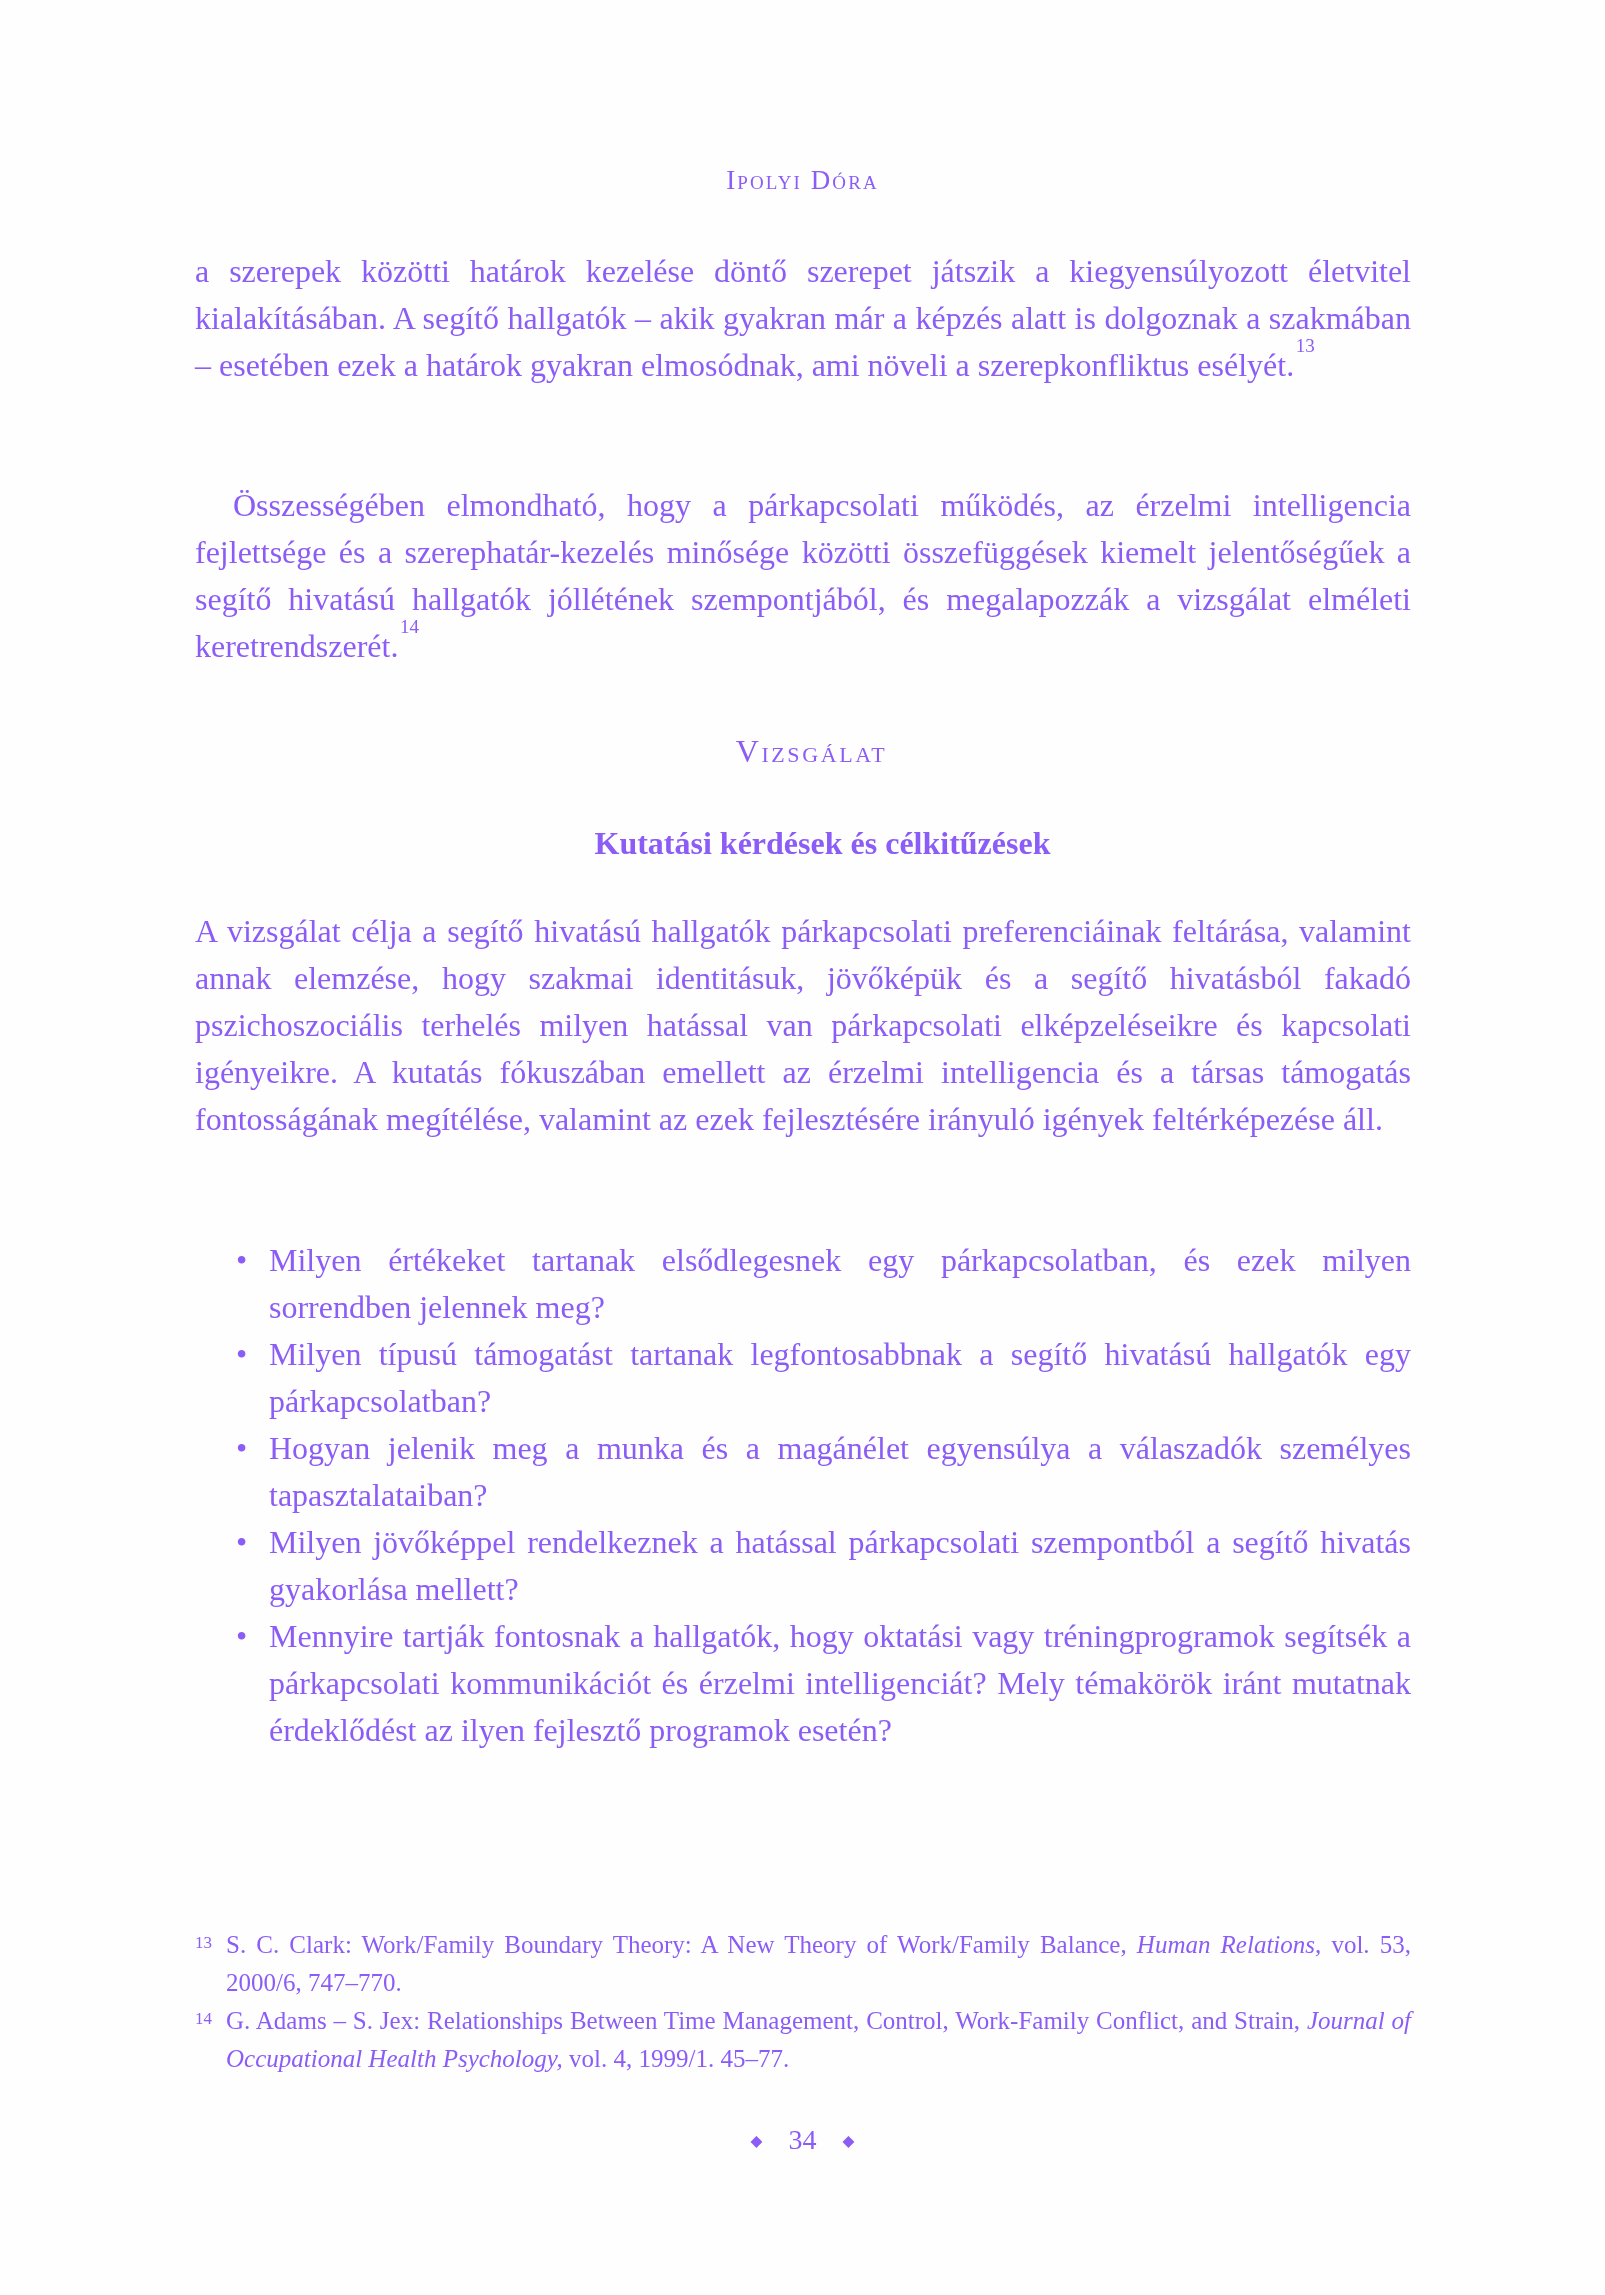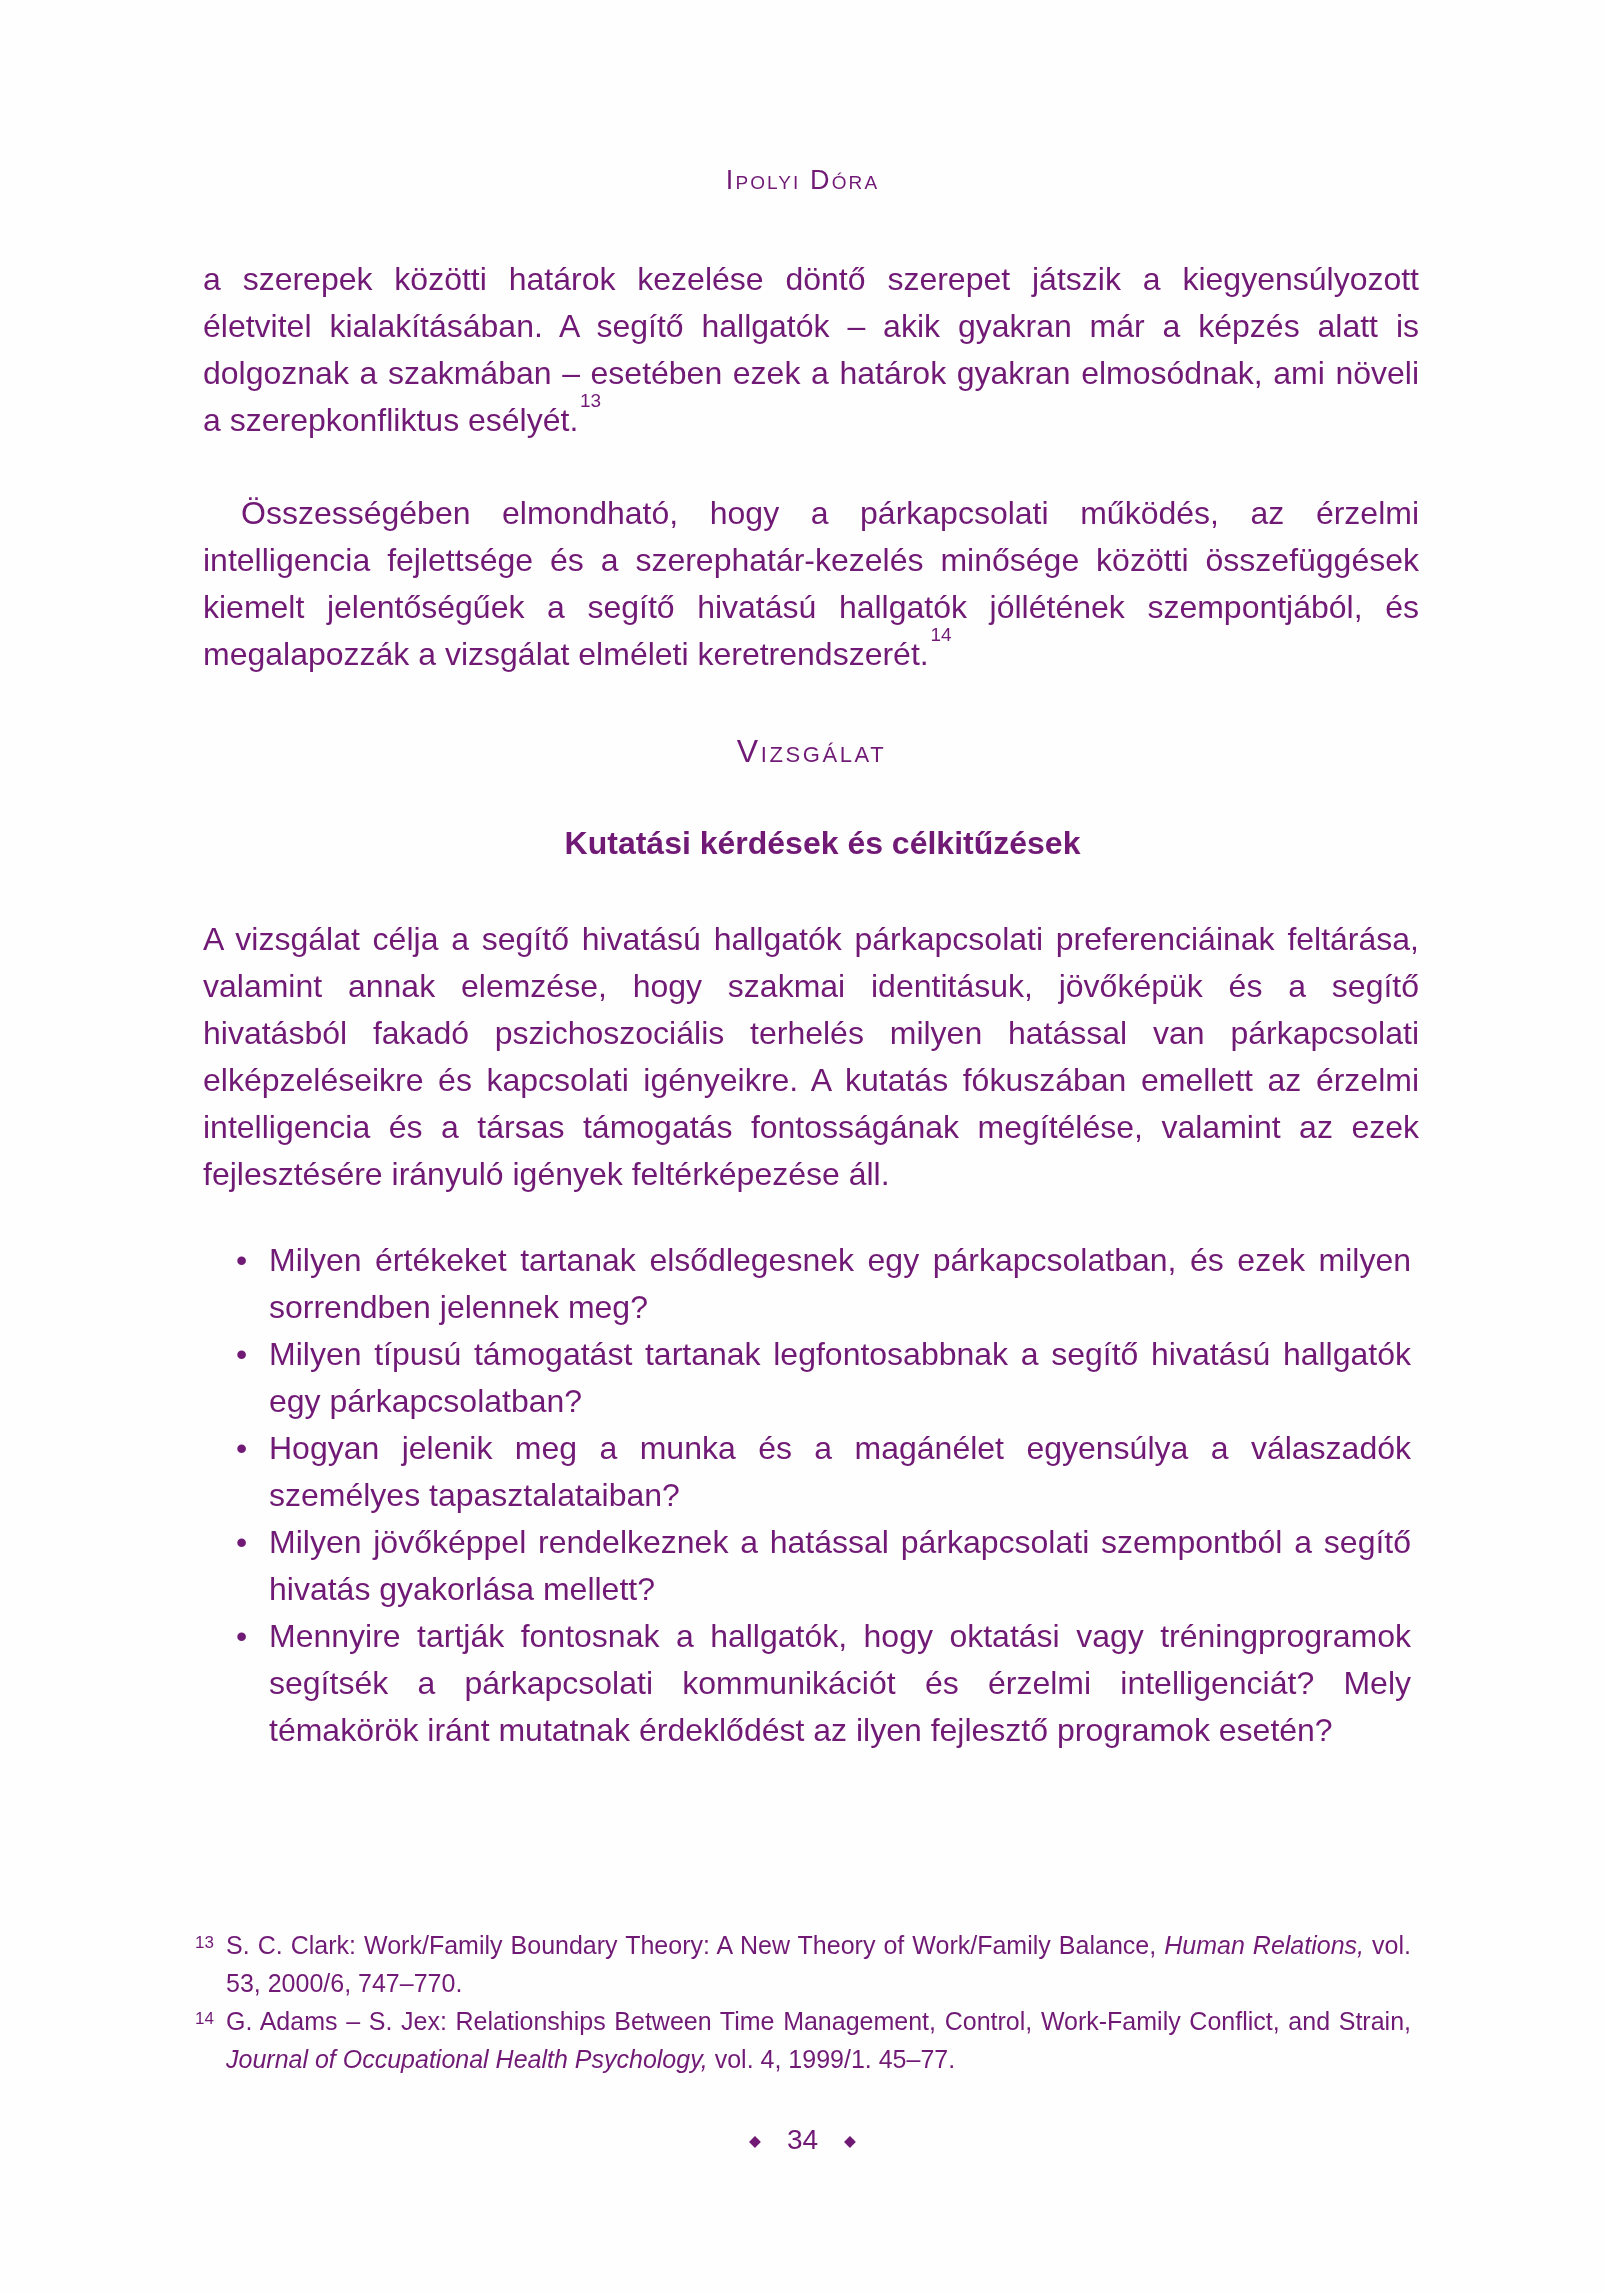--- a/index.html
+++ b/index.html
@@ -1,40 +1,40 @@
 <!DOCTYPE html>
 <html lang="hu" style="font-size:13.8px"><head>
 <meta charset="utf-8">
 <style>
   html, body { margin: 0; padding: 0; background: #ffffff; }
   .page {
     position: relative;
     width: 1605px;
     height: 2293px;
     background: #fefefe;
-    color: #701a75;
-    font-family: Liberation Sans, sans-serif;
+    color: #8b5cf6;
+    font-family: Liberation Serif, serif;
     overflow: hidden;
   }
   .running-header {
     position: absolute;
     top: 165px; left: 0; width: 100%;
     text-align: center;
     font-variant: small-caps;
     font-size: 27px;
     letter-spacing: 2.1px;
   }
   .para {
     position: absolute;
     left: 195px;
     width: 1216px;
     font-size: 32px;
     line-height: 47px;
     text-align: justify;
-    margin: 8px;
+    margin: 0;
   }
   .p1 { top: 248px; }
   .p2 { top: 482px; text-indent: 38px; }
   .section-title {
     position: absolute;
     top: 724px; left: 0; width: 100%;
     text-align: center;
     font-variant: small-caps;
     font-weight: normal;
     font-size: 32px;

